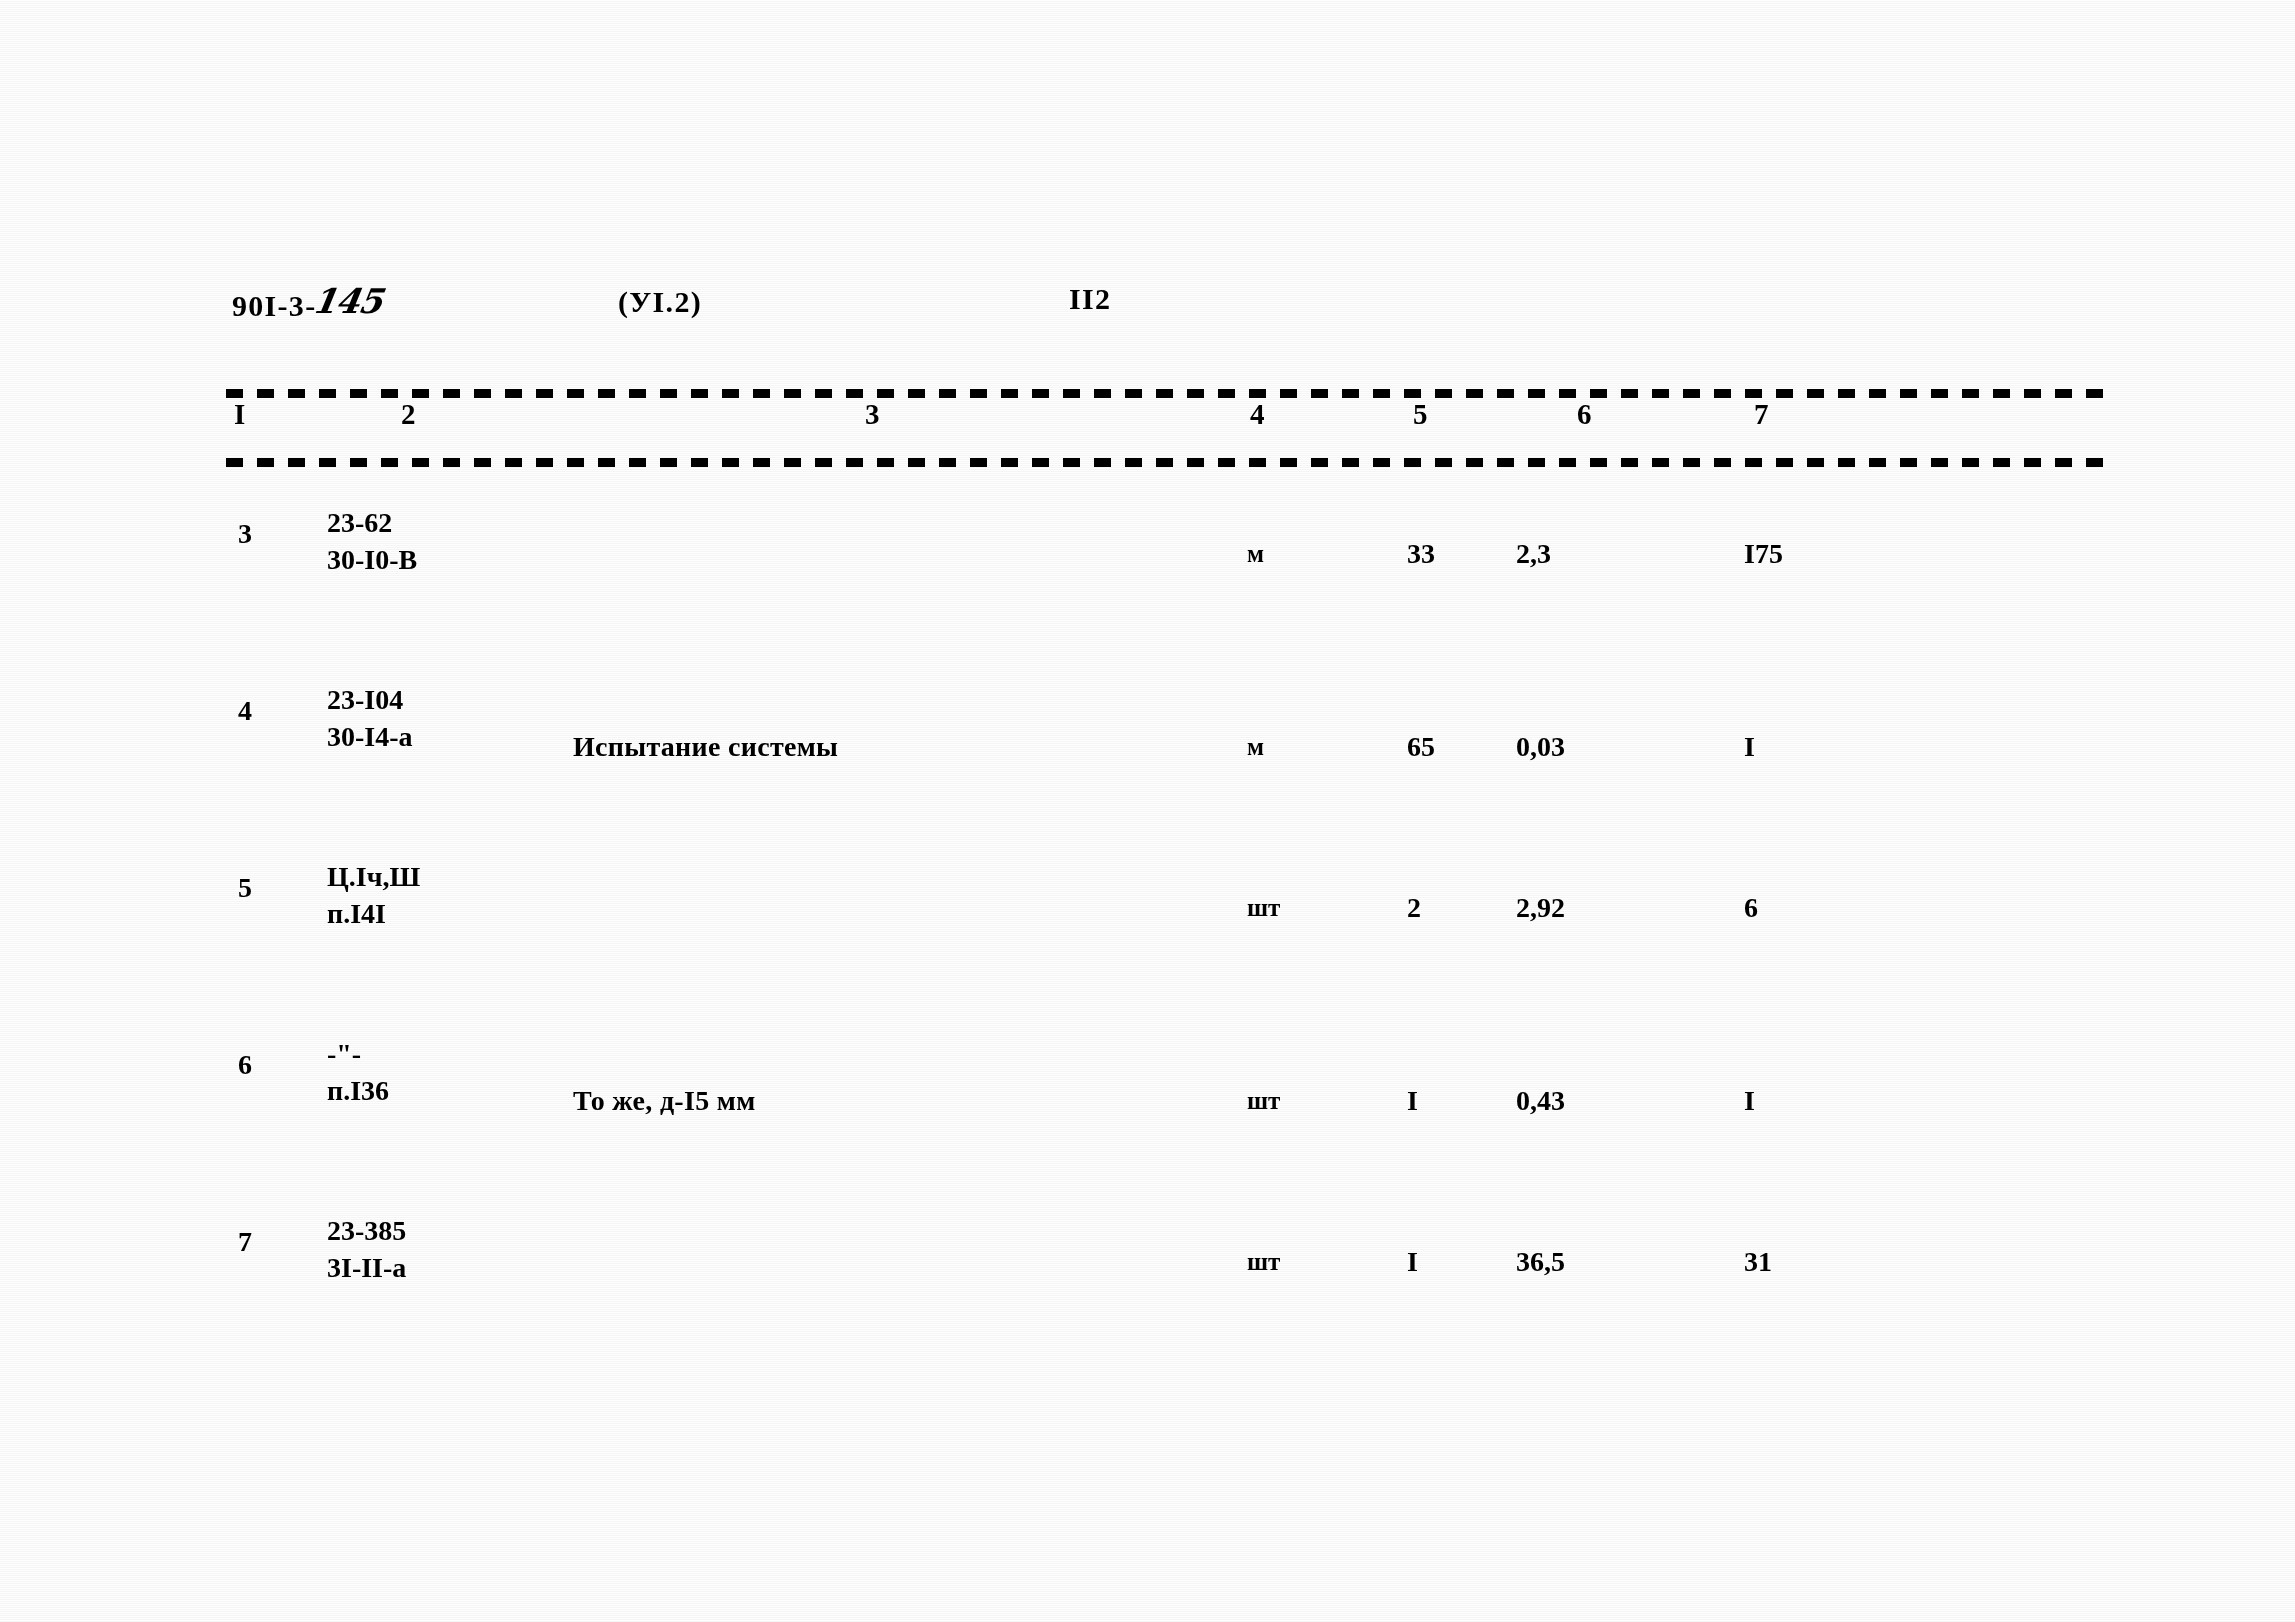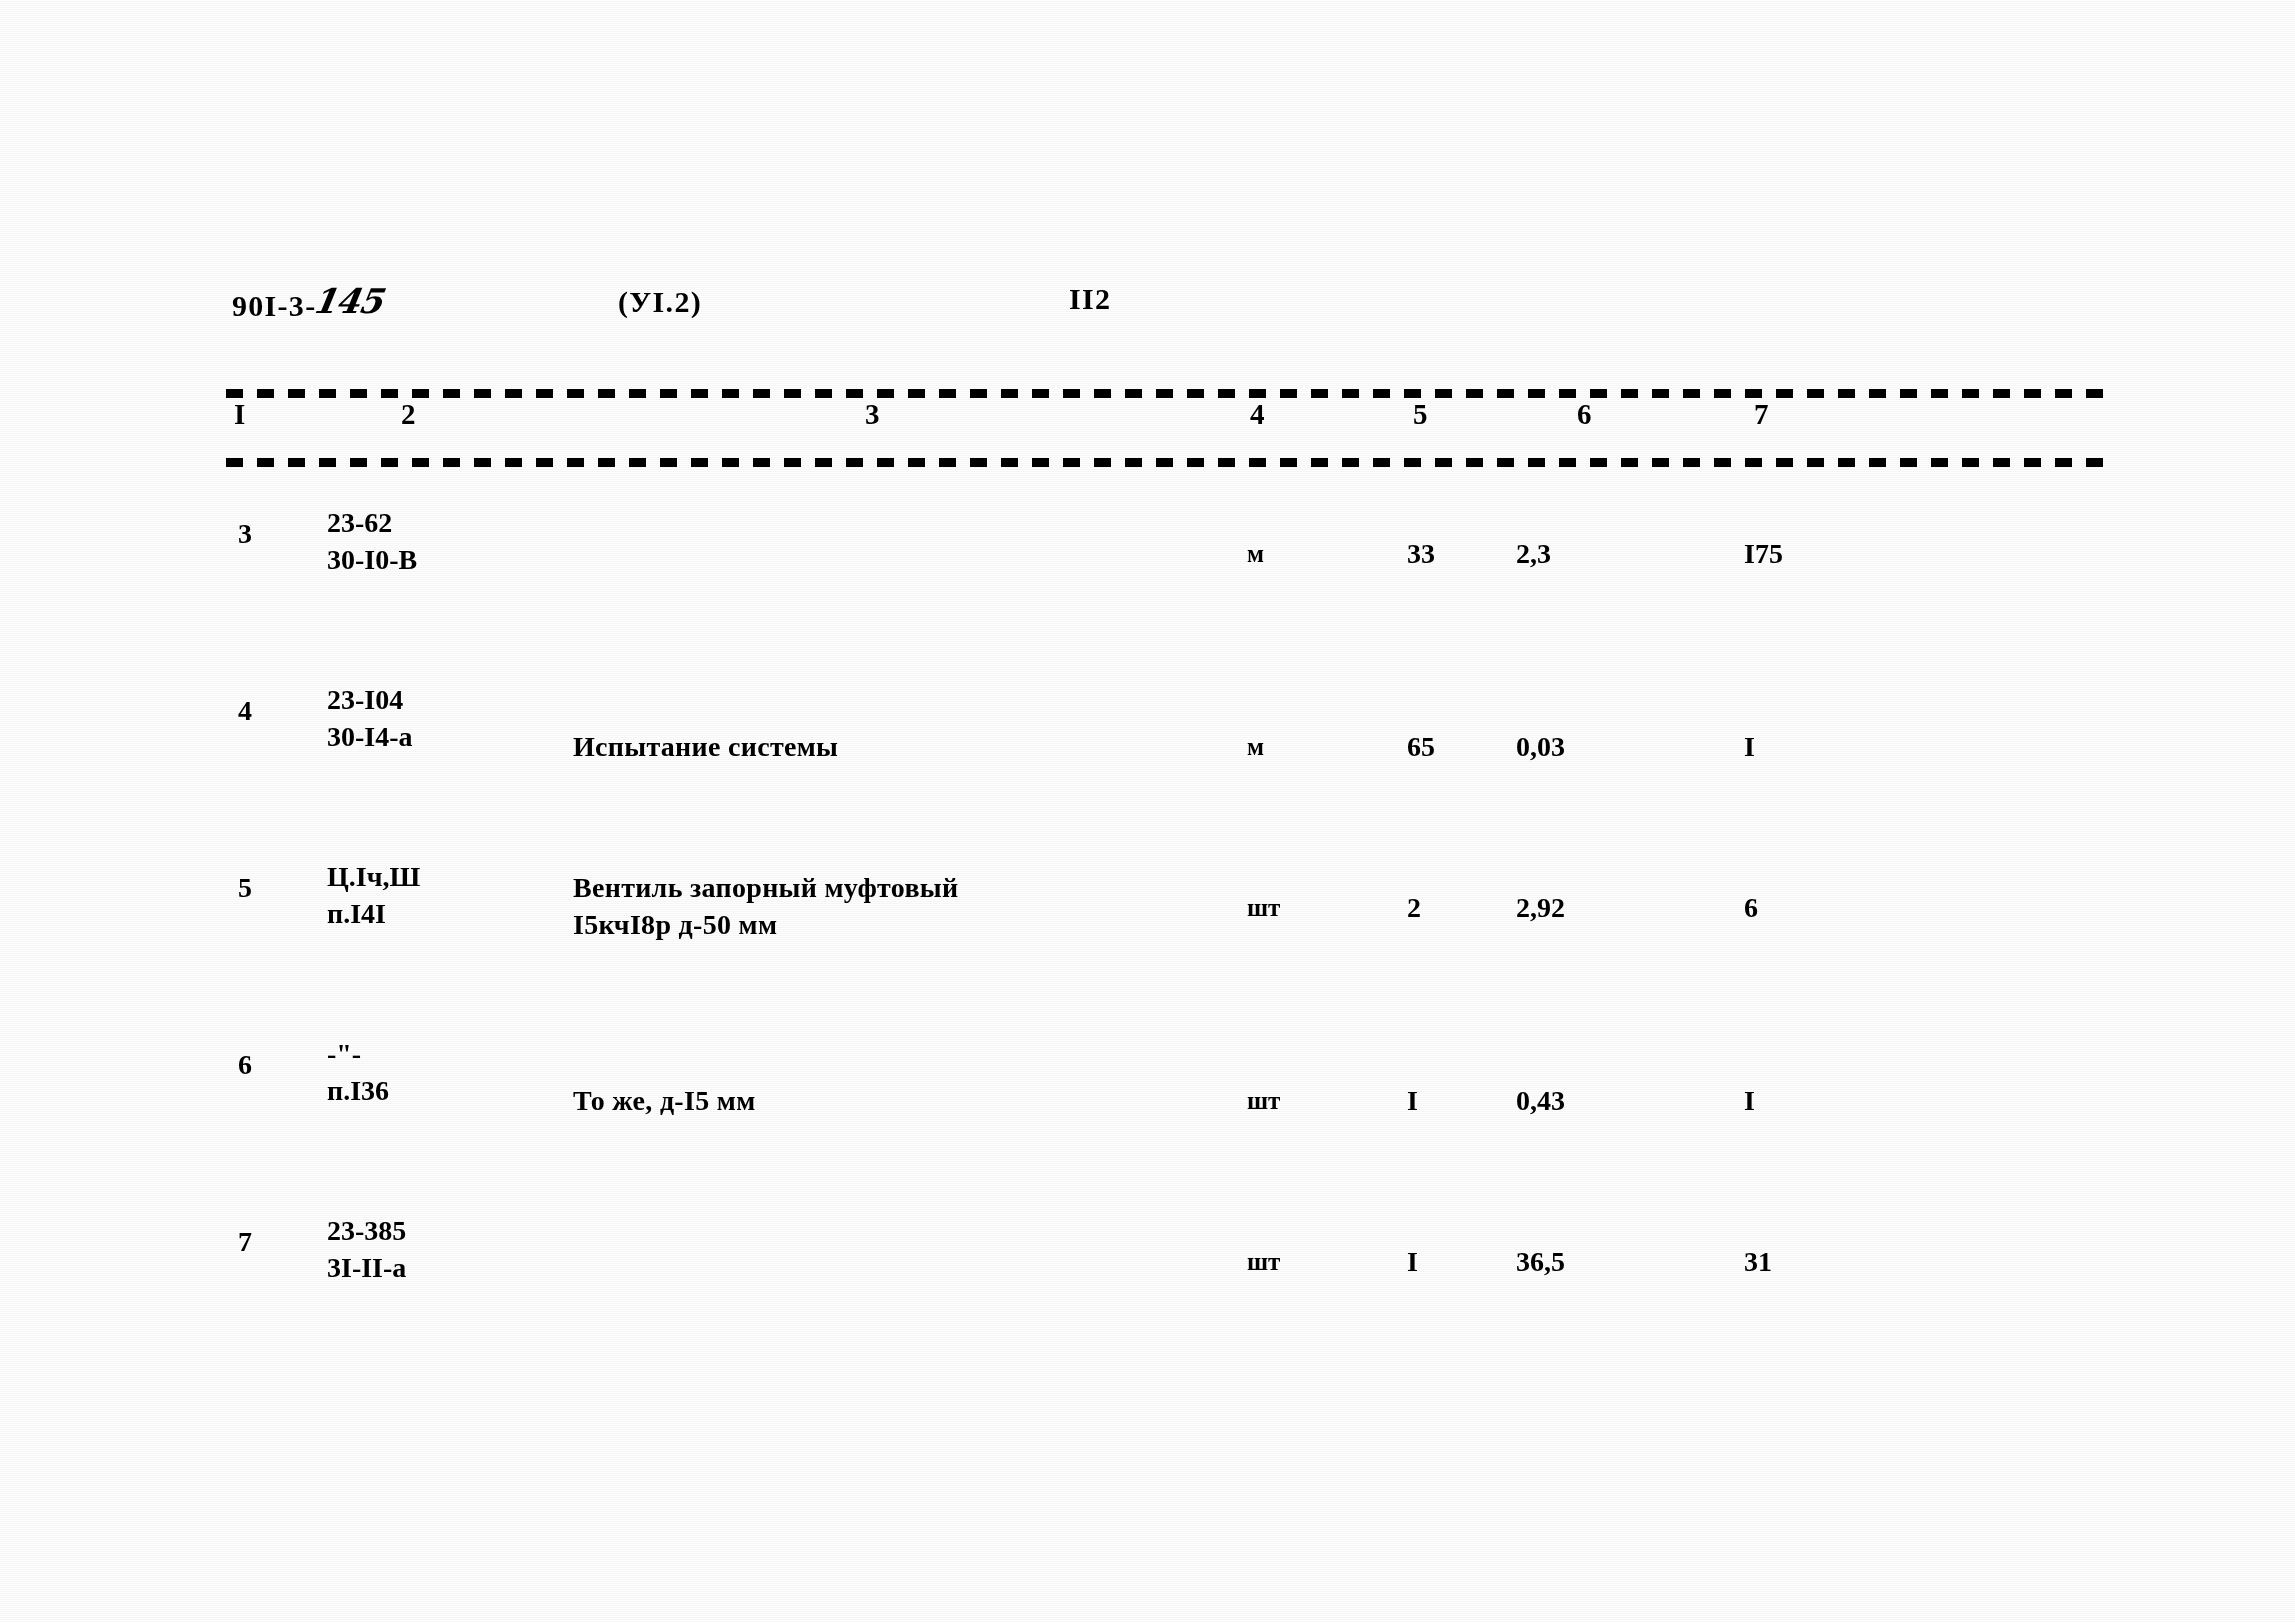--- a/index.html
+++ b/index.html
@@ -192,22 +192,20 @@
       <div class="cell cell-unit">м</div>
       <div class="cell cell-qty">65</div>
       <div class="cell cell-rate">0,03</div>
       <div class="cell cell-total">I</div>
     </div>
 
     <div class="table-row row-upper">
       <div class="cell cell-num">5</div>
       <div class="cell cell-code">Ц.Iч,Ш
 п.I4I</div>
-      <div class="cell cell-desc">Вентиль запорный муфтовый
-I5кчI8р д-50 мм</div>
       <div class="cell cell-unit">шт</div>
       <div class="cell cell-qty">2</div>
       <div class="cell cell-rate">2,92</div>
       <div class="cell cell-total">6</div>
     </div>
 
     <div class="table-row row-lower">
       <div class="cell cell-num">6</div>
       <div class="cell cell-code">-"-
 п.I36</div>

